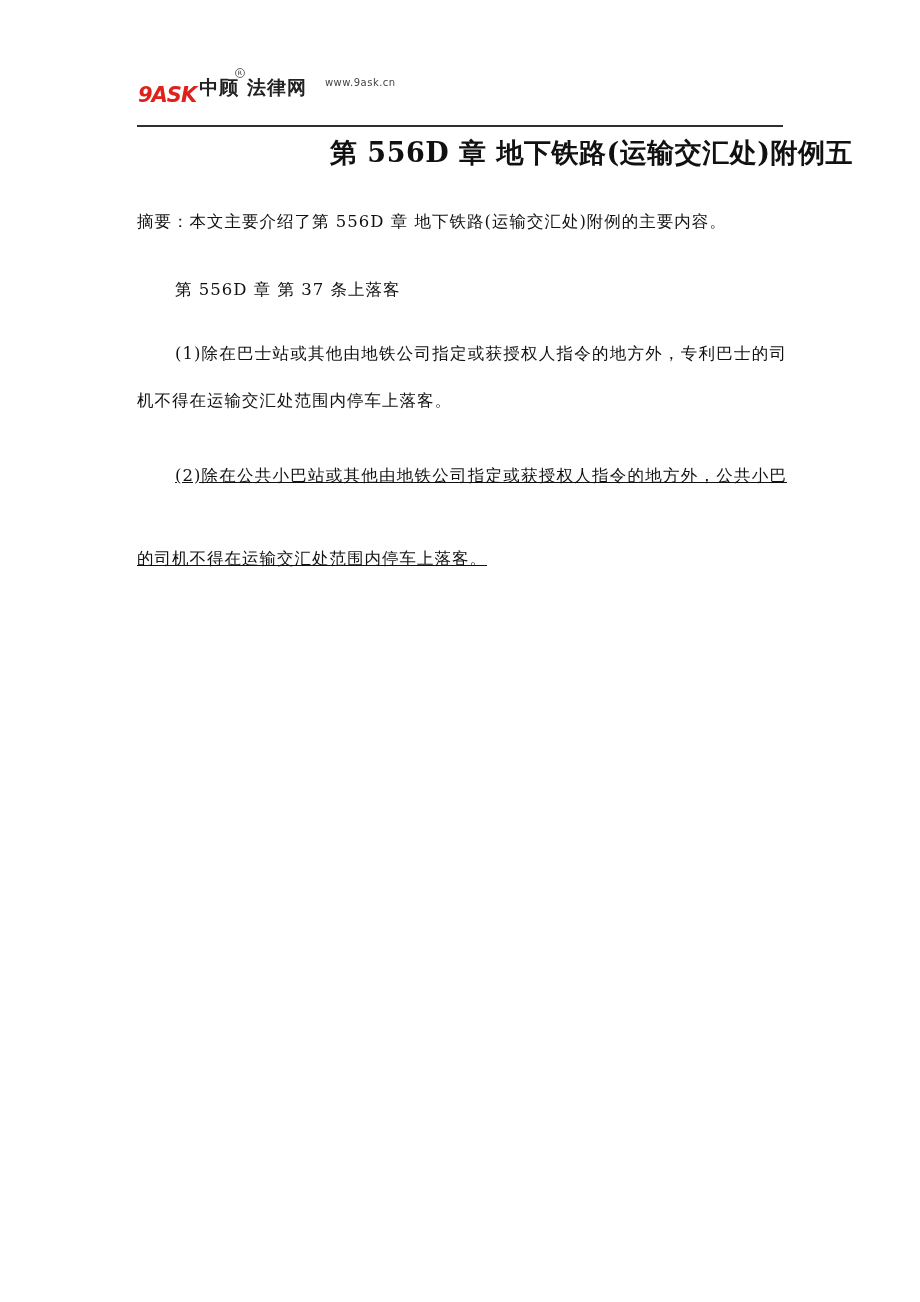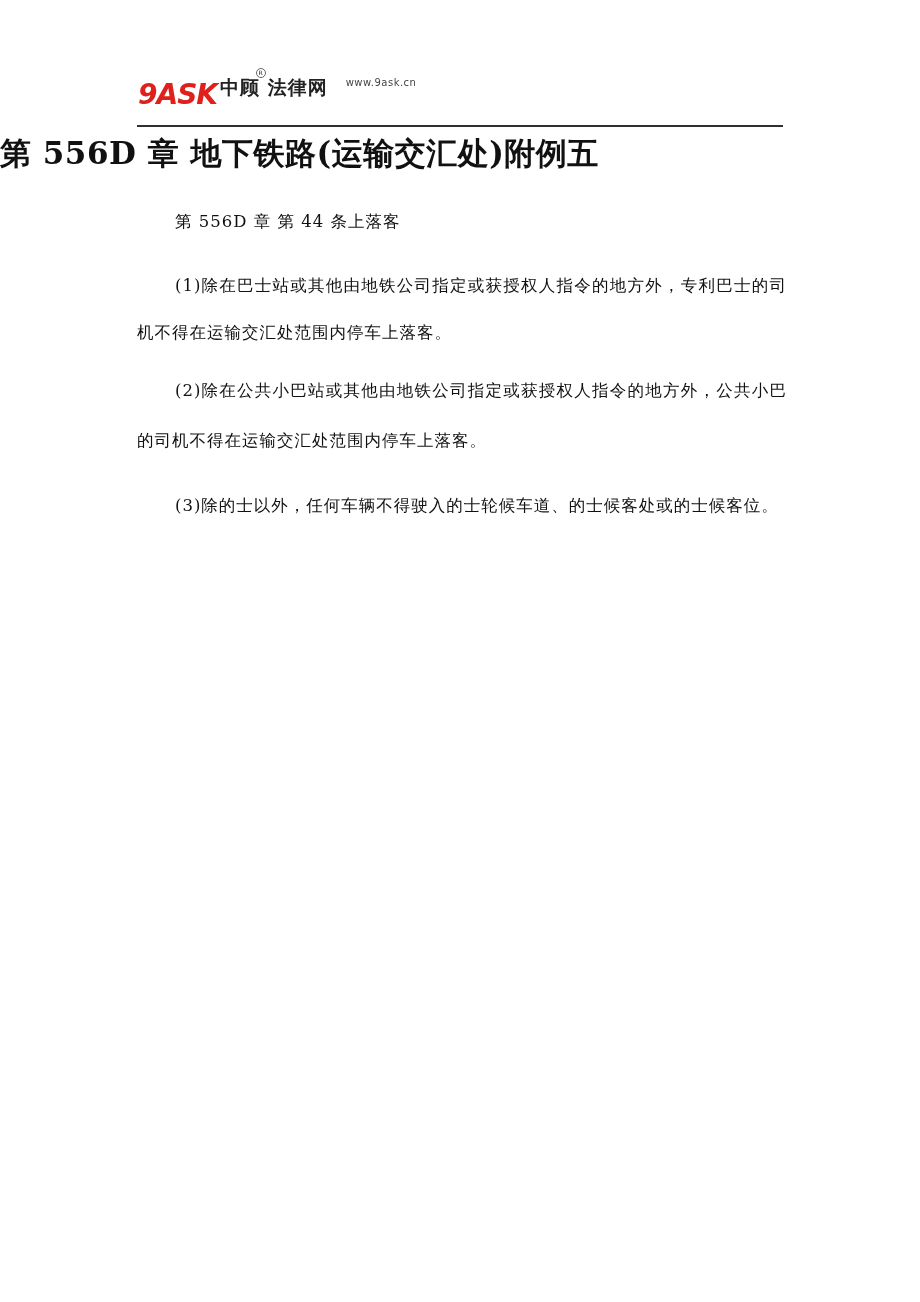--- a/index.html
+++ b/index.html
@@ -26,21 +26,21 @@
       position: absolute;
       left: 0;
       top: 0;
       display: flex;
       align-items: flex-start;
     }
     .logo-mark {
       font-family: "DejaVu Sans", "Liberation Sans", sans-serif;
       font-weight: bold;
       font-style: italic;
-      font-size: 28px;
+      font-size: 21px;
       color: #e0201b;
       letter-spacing: -1px;
       line-height: 30px;
       margin-top: 4px;
     }
     .logo-right {
       display: flex;
       margin-left: 3px;
     }
     .logo-cn {
@@ -79,22 +79,22 @@
       top: 125px;
       width: 646px;
       height: 0;
       border-top: 2px solid #2f2f2f;
     }
     .title {
       position: absolute;
       left: 0;
       top: 133px;
       width: 853px;
-      text-align: left;
-      font-size: 31px;
+      text-align: right;
+      font-size: 27px;
       line-height: 40px;
       font-weight: bold;
       color: #111;
       letter-spacing: 0.5px;
     }
     .content {
       position: absolute;
       left: 137px;
       top: 204px;
       width: 650px;
@@ -122,19 +122,19 @@
       <span class="logo-url">www.9ask.cn</span>
     </div>
   </div>
 </div>
 
 <div class="rule"></div>
 
 <h1 class="title" style="margin:0;">第 556D 章  地下铁路(运输交汇处)附例五</h1>
 
 <div class="content">
+  <p class="p" style="margin-bottom:32px;">摘要：本文主要介绍了第 556D 章  地下铁路(运输交汇处)附例的主要内容。</p>
 
-  <p class="p indent" style="margin-bottom:32px;">第 556D 章  第 44 条上落客</p>
+  <p class="p indent" style="margin-bottom:32px;">第 556D 章  第 37 条上落客</p>
   <p class="p indent" style="margin-bottom:32px; line-height:47px; margin-top:-10px;">(1)除在巴士站或其他由地铁公司指定或获授权人指令的地方外，专利巴士的司机不得在运输交汇处范围内停车上落客。</p>
-  <p class="p indent" style="margin-bottom:32px; line-height:50px; margin-top:-22px;">(2)除在公共小巴站或其他由地铁公司指定或获授权人指令的地方外，公共小巴的司机不得在运输交汇处范围内停车上落客。</p>
+  <p class="p indent" style="margin-bottom:32px; line-height:83px; margin-top:-22px;text-decoration:underline;">(2)除在公共小巴站或其他由地铁公司指定或获授权人指令的地方外，公共小巴的司机不得在运输交汇处范围内停车上落客。</p>
 
-  <p class="p indent" style="margin-bottom:32px; line-height:59px; margin-top:-22px;">(3)除的士以外，任何车辆不得驶入的士轮候车道、的士候客处或的士候客位。</p>
 </div>
 
 </body></html>

